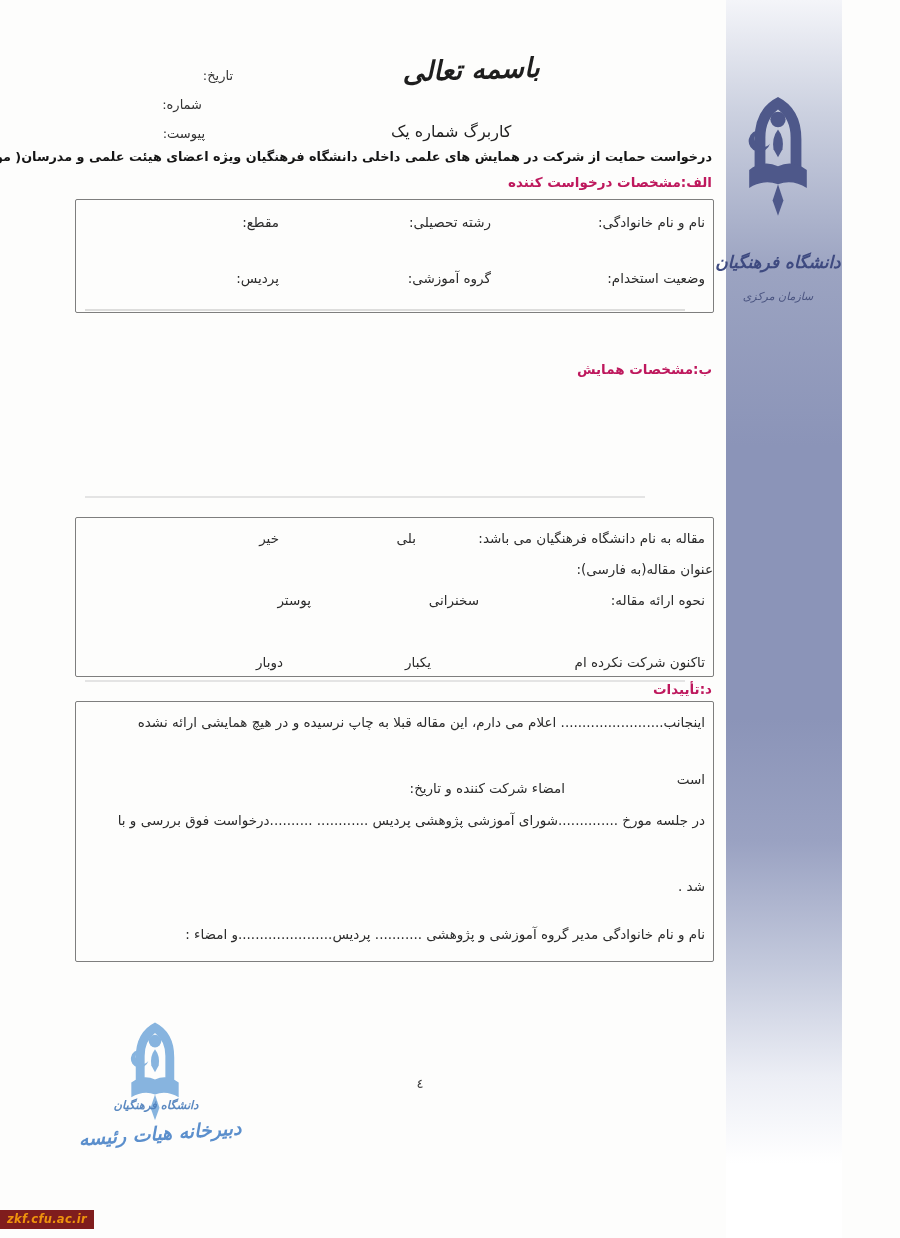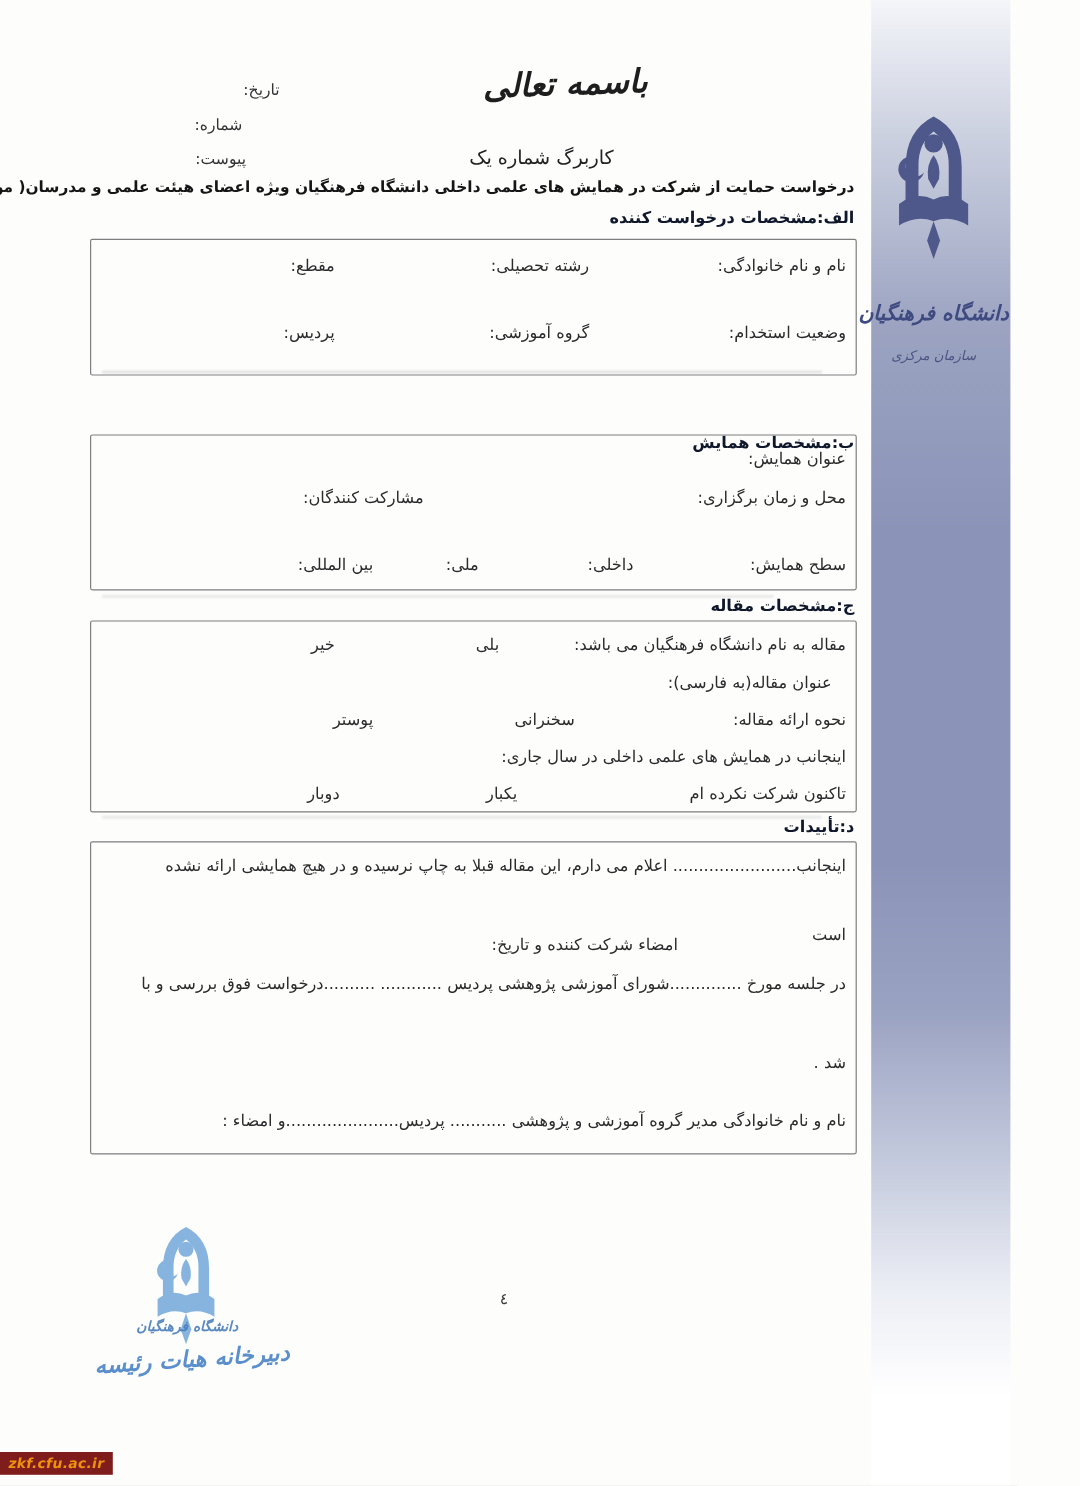--- a/index.html
+++ b/index.html
@@ -31,21 +31,21 @@
   .basmala {
     position:absolute; left:386px; top:54px; width:170px; text-align:center;
     font-family:"DejaVu Serif", serif; font-size:27px; font-weight:bold; font-style:italic;
     color:#1e1e1e; transform:rotate(-2deg);
   }
   .form-title { position:absolute; left:391px; top:122px; width:160px; text-align:left;
                 font-size:16px; color:#222; direction:rtl; }
   .req-title  { position:absolute; left:75px; top:149px; width:637px; text-align:right; direction:rtl;
                 font-size:12.8px; font-weight:bold; color:#151515; white-space:nowrap; }
   .sec-head   { position:absolute; left:75px; width:637px; text-align:right; direction:rtl;
-                font-size:13.5px; font-weight:bold; color:#0f172a; white-space:nowrap; }
+                font-size:13.5px; font-weight:bold; color:#be185d; white-space:nowrap; }
   .sec-a { top:174px; } .sec-b { top:341px;margin-top:20px; } .sec-c { top:497px; } .sec-d { top:681px; }
 
   
   .box { position:absolute; left:75px; width:637px; border:1px solid #7e7e7e; border-radius:2px;
          background:transparent; }
   .box-a { top:199px; height:112px; }
   .box-b { top:362px; height:128px; }
   .box-c { top:517px; height:158px; }
   .box-d { top:701px; height:259px; }
   .box .lbl { position:absolute; direction:rtl; white-space:nowrap;
@@ -102,41 +102,30 @@
     <span class="lbl" style="right:8px;   top:14px;">نام و نام خانوادگی:</span>
     <span class="lbl" style="right:222px; top:14px;">رشته تحصیلی:</span>
     <span class="lbl" style="right:434px; top:14px;margin-left:10px;">مقطع:</span>
     <span class="lbl" style="right:8px;   top:70px;">وضعیت استخدام:</span>
     <span class="lbl" style="right:222px; top:70px;">گروه آموزشی:</span>
     <span class="lbl" style="right:434px; top:70px;">پردیس:</span>
   </div>
   <div class="smudge" style="left:85px; top:309px; width:600px;"></div>
 
   <div class="sec-head sec-b">ب:مشخصات همایش</div>
-  <div class="box box-b">
-    <span class="lbl" style="right:8px;   top:12px;">عنوان همایش:</span>
-    <span class="lbl" style="right:8px;   top:44px;">محل و زمان برگزاری:</span>
-    <span class="lbl" style="right:360px; top:44px;">مشارکت کنندگان:</span>
-    <span class="lbl" style="right:8px;   top:100px;">سطح همایش:</span>
-    <span class="lbl" style="right:185px; top:100px;">داخلی:</span>
-    <span class="lbl" style="right:314px; top:100px;">ملی:</span>
-    <span class="lbl" style="right:402px; top:100px;">بین المللی:</span>
-  </div>
   <div class="smudge" style="left:85px; top:496px; width:560px; opacity:.3;"></div>
 
-  <div class="sec-head sec-c">ج:مشخصات مقاله</div>
   <div class="box box-c">
     <span class="lbl" style="right:8px;   top:12px;">مقاله به نام دانشگاه فرهنگیان می باشد:</span>
     <span class="lbl" style="right:297px; top:12px;">بلی</span>
     <span class="lbl" style="right:434px; top:12px;">خیر</span>
-    <span class="lbl" style="right:20px;   top:43px;margin-left:16px;">عنوان مقاله(به فارسی):</span>
+    <span class="lbl" style="right:0;   top:43px;margin-left:16px;">عنوان مقاله(به فارسی):</span>
     <span class="lbl" style="right:8px;   top:74px;">نحوه ارائه مقاله:</span>
     <span class="lbl" style="right:234px; top:74px;">سخنرانی</span>
     <span class="lbl" style="right:402px; top:74px;">پوستر</span>
-    <span class="lbl" style="right:8px;   top:105px;">اینجانب در همایش های علمی داخلی در سال جاری:</span>
     <span class="lbl" style="right:8px;   top:136px;">تاکنون شرکت نکرده ام</span>
     <span class="lbl" style="right:282px; top:136px;">یکبار</span>
     <span class="lbl" style="right:430px; top:136px;">دوبار</span>
   </div>
   <div class="smudge" style="left:85px; top:680px; width:600px; opacity:.3;"></div>
 
   <div class="sec-head sec-d">د:تأییدات</div>
   <div class="box box-d">
     <span class="lbl" style="right:8px;   top:12px;">اینجانب........................ اعلام می دارم، این مقاله قبلا به چاپ نرسیده و در هیچ همایشی ارائه نشده</span>
     <span class="lbl" style="right:8px;   top:45px;margin-top:24px;">است</span>

